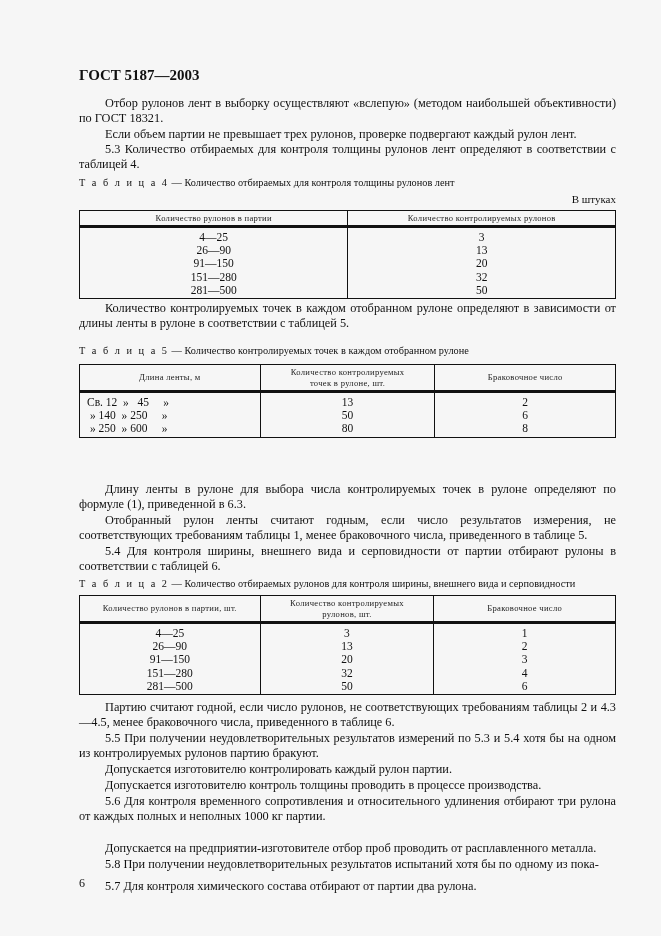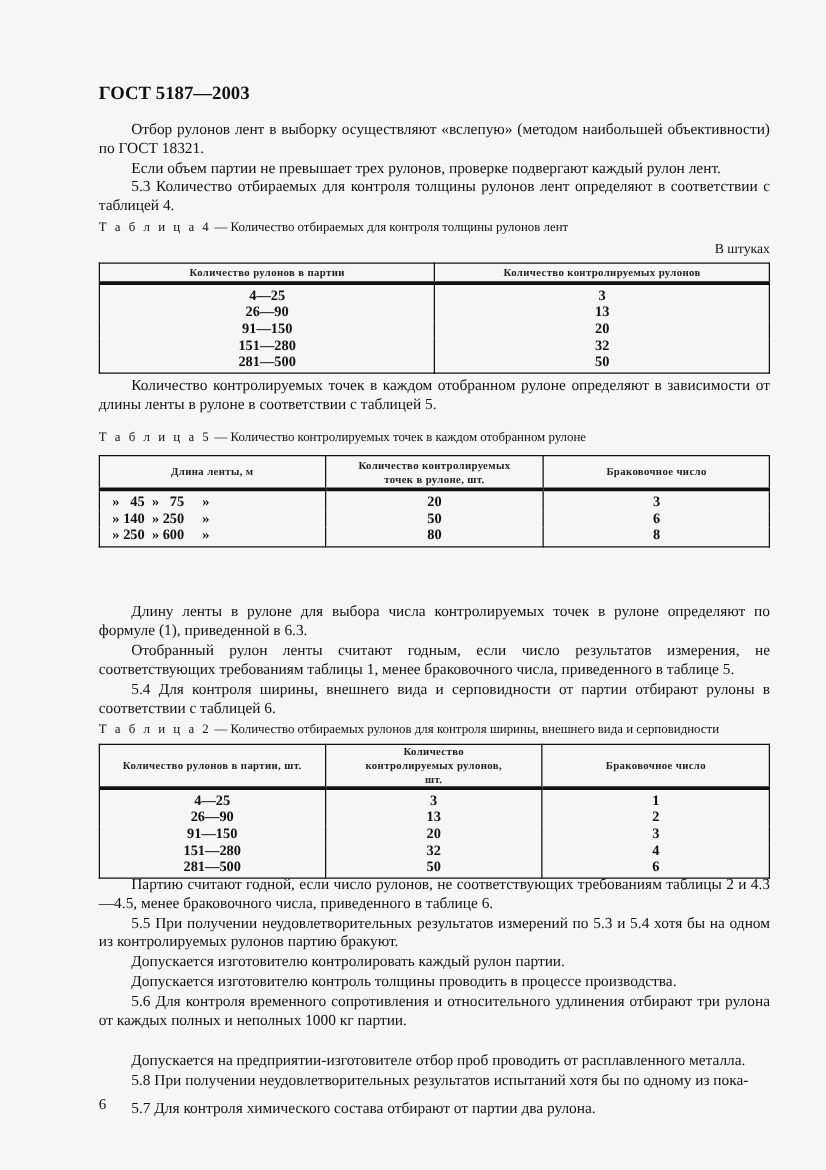--- a/index.html
+++ b/index.html
@@ -5,21 +5,21 @@
   html, body { margin:0; padding:0; }
   body { width:661px; height:936px; background:#f6f6f6; position:relative; overflow:hidden;
          font-family:"Liberation Serif","DejaVu Serif",serif; color:#111; }
   .gost { position:absolute; left:79px; top:67px; font-weight:bold; font-size:15px; }
   .p { position:absolute; left:79px; width:537px; font-size:12.3px; line-height:15.3px; text-align:justify; }
   .p .ind { display:inline-block; width:26px; }
   .tcap { position:absolute; left:79px; font-size:10.3px; letter-spacing:0; }
   .tcap .sp { letter-spacing:2px; }
   .unit { position:absolute; right:45px; font-size:11px; }
   table { position:absolute; left:79px; width:537px; border-collapse:collapse; font-size:11.5px; }
-  table td, table th { border-left:1.5px solid #111; border-right:1.5px solid #111; padding:0; text-align:center; vertical-align:middle; font-weight:bold; }
+  table td, table th { border-left:1.5px solid #111; border-right:1.5px solid #111; padding:0; text-align:center; vertical-align:middle; font-weight:normal; }
   table thead th { border-top:1.5px solid #111; border-bottom:3px solid #111; font-size:8.6px; letter-spacing:0.3px; line-height:11px; color:#222; }
   table tbody td { line-height:13.2px; }
   table tbody tr:last-child td { border-bottom:1.5px solid #111; padding-bottom:1px; }
   table tbody tr:first-child td { padding-top:3px; }
   .len { text-align:left !important; padding-left:7px !important; white-space:pre; font-family:"Liberation Serif",serif; }
   .pageno { position:absolute; left:79px; top:848px; font-size:12px; }
 </style>
 </head>
 <body>
 
@@ -77,23 +77,23 @@
     </colgroup>
   <thead>
     <tr style="height:27px;">
       <th>Длина ленты, м</th>
       <th style="padding:0 24px;">Количество контролируемых точек в рулоне, шт.</th>
       <th>Браковочное число</th>
     </tr>
   </thead>
   <tbody>
     <tr>
-        <td class="len"> »   45  »   75     »</td>
-        <td>20</td>
-        <td>3</td>
+        <td class="len">Св. 12  »   45     »</td>
+        <td>13</td>
+        <td>2</td>
       </tr>
     <tr>
         <td class="len"> » 140  » 250     »</td>
         <td>50</td>
         <td>6</td>
       </tr>
     <tr>
         <td class="len"> » 250  » 600     »</td>
         <td>80</td>
         <td>8</td>

